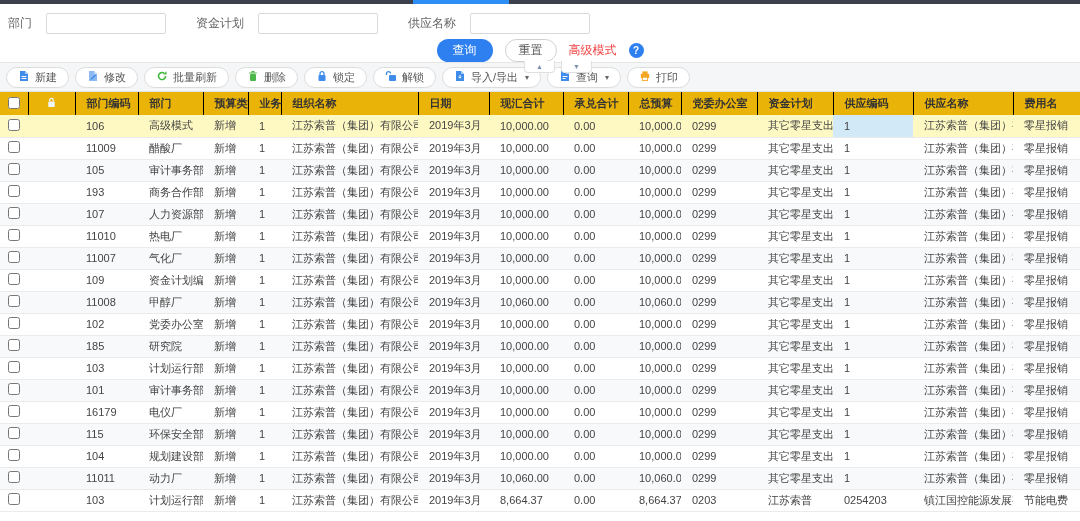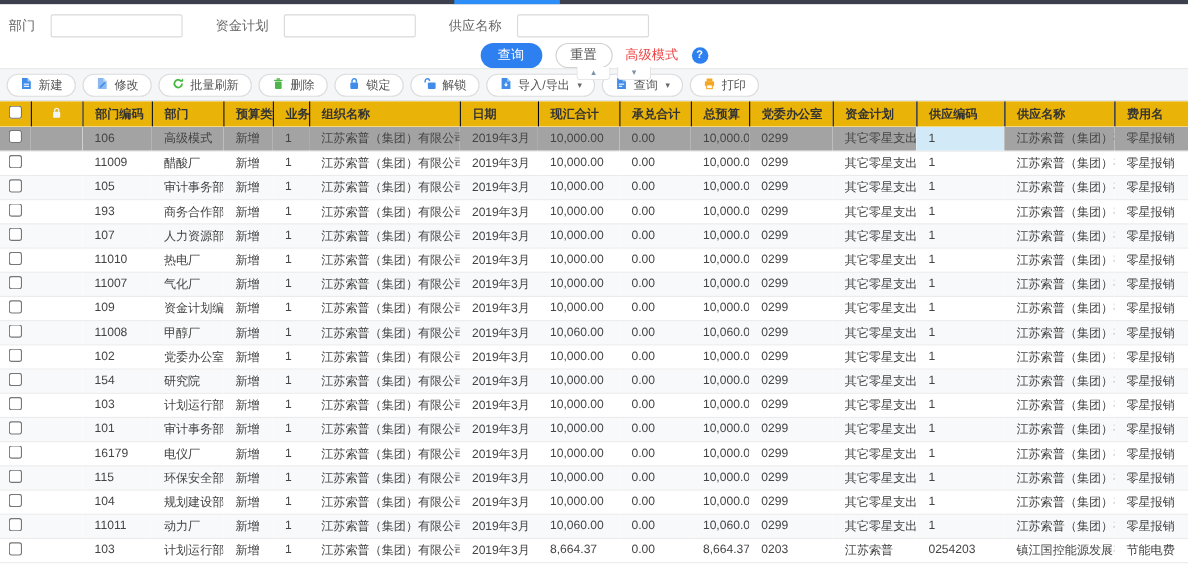--- a/index.html
+++ b/index.html
@@ -43,21 +43,21 @@
   
   .table-wrap { position:absolute; top:92px; left:0; width:1080px; height:429px; overflow:hidden; }
   table { border-collapse:collapse; table-layout:fixed; width:1080px; }
   thead td { background:#eab308; height:23px; font-size:11px; font-weight:bold; color:#333;
     padding:0 3px 0 11px; border-right:1px solid #000000; overflow:hidden; white-space:nowrap; }
   thead td.cb-cell, thead td.lock-cell { padding:0; text-align:center; }
   tbody td { height:22px; font-size:11px; color:#444; padding:0 3px 0 11px;
     border-bottom:1px solid #ebebeb; overflow:hidden; white-space:nowrap; background:transparent; }
   tbody td.cb-cell { padding:0; text-align:center; }
   tr.odd td { background:#f8f9fa; }
-  tr.selected td { background:#a3a3a3; }
+  tr.selected td { background:#fef9c3; }
   tr.selected td.supplier-code-cell { background:#d2e9f8; }
   input[type=checkbox] { width:12px; height:12px; cursor:pointer; }
   .lock-glyph { display:inline-block; }
 </style>
 </head>
 <body>
 
 <div class="top-bar">
   <div class="accent" style="background:#2e8ef7"></div>
 </div>
@@ -400,21 +400,21 @@
     <td>0299</td>
     <td>其它零星支出</td>
     <td class="supplier-code-cell">1</td>
     <td>江苏索普（集团）有限公司</td>
     <td>零星报销</td>
   </tr>
 
   <tr class="odd">
     <td class="cb-cell"><input type="checkbox" style=""></td>
     <td class="lock-cell"></td>
-    <td>154</td>
+    <td>185</td>
     <td>研究院</td>
     <td>新增</td>
     <td>1</td>
     <td>江苏索普（集团）有限公司</td>
     <td>2019年3月</td>
     <td>10,000.00</td>
     <td>0.00</td>
     <td>10,000.00</td>
     <td>0299</td>
     <td>其它零星支出</td>

